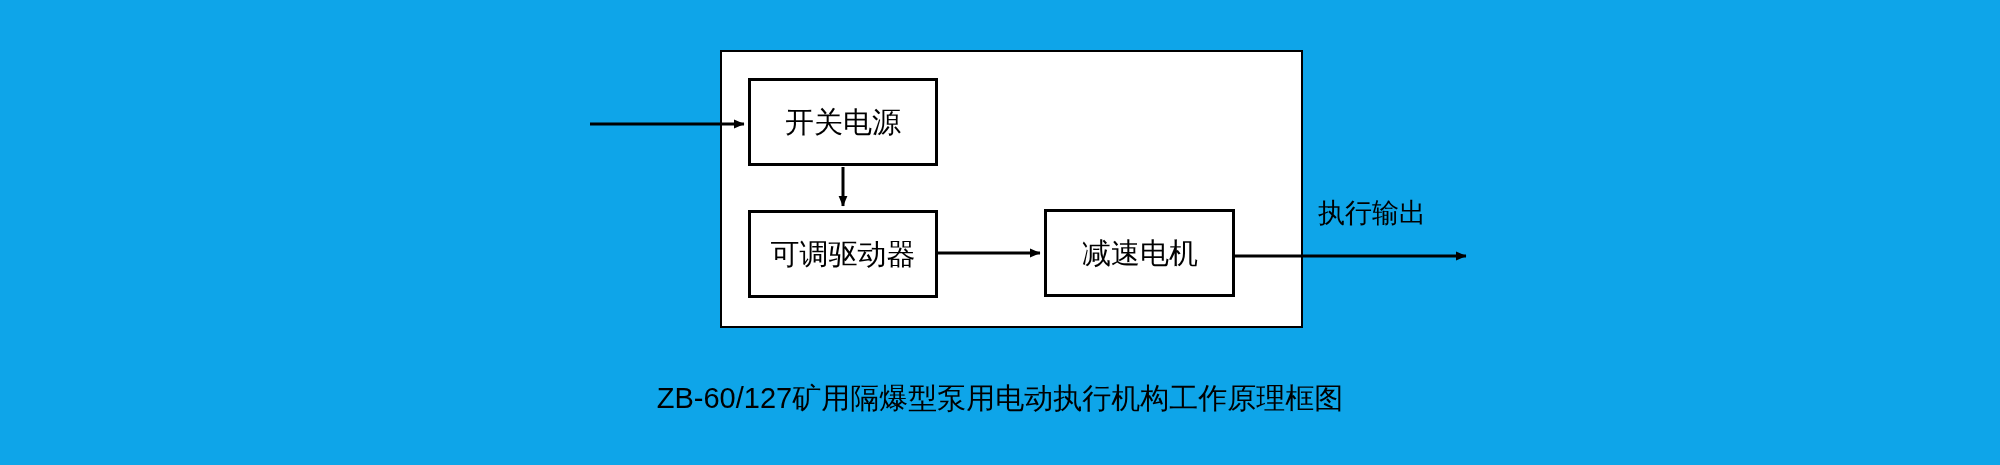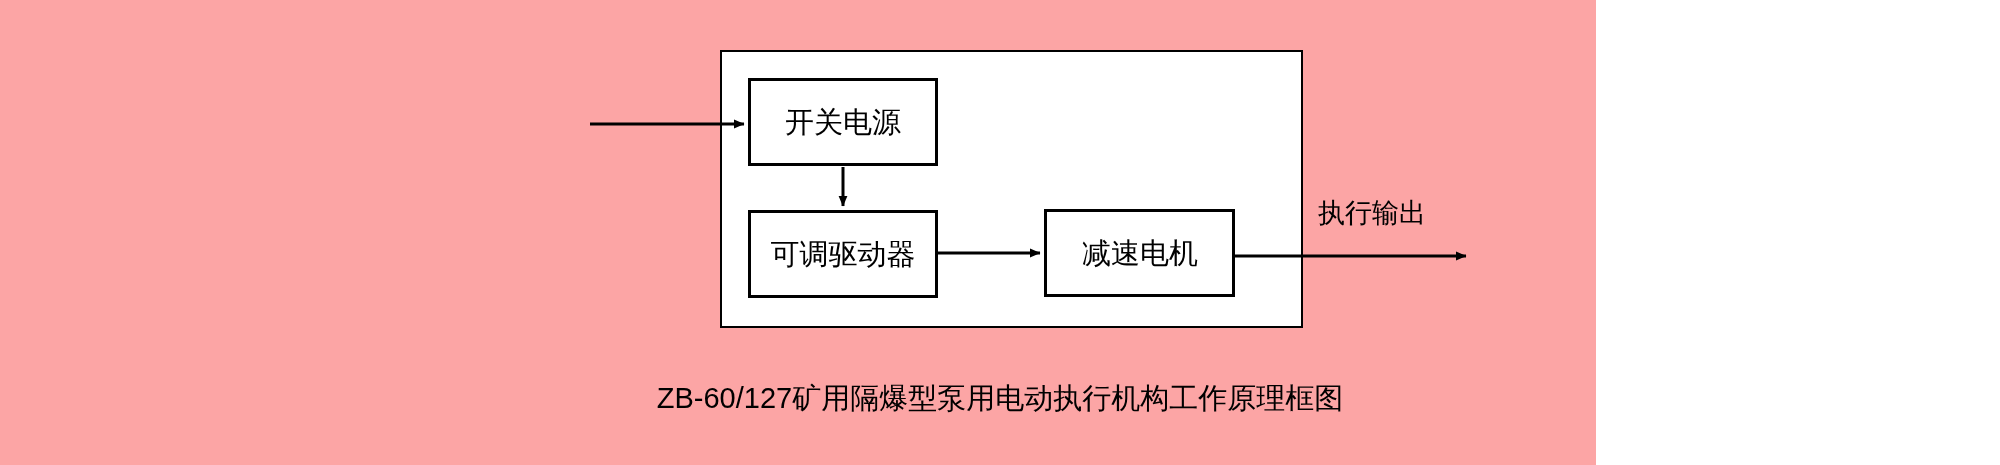--- a/index.html
+++ b/index.html
@@ -9,23 +9,23 @@
   }
   body {
     width: 2000px;
     height: 465px;
     font-family: "Liberation Sans", "DejaVu Sans", sans-serif;
     color: #000000;
     overflow: hidden;
   }
   #stage {
     position: relative;
-    width: 1596px;
+    width: 2000px;
     height: 465px;
-    background: #fca5a5;
+    background: #0ea5e9;
   }
   #diagram-svg {
     position: absolute;
     left: 0;
     top: 0;
     width: 2000px;
     height: 465px;
     display: block;
   }
   .blk-label {

